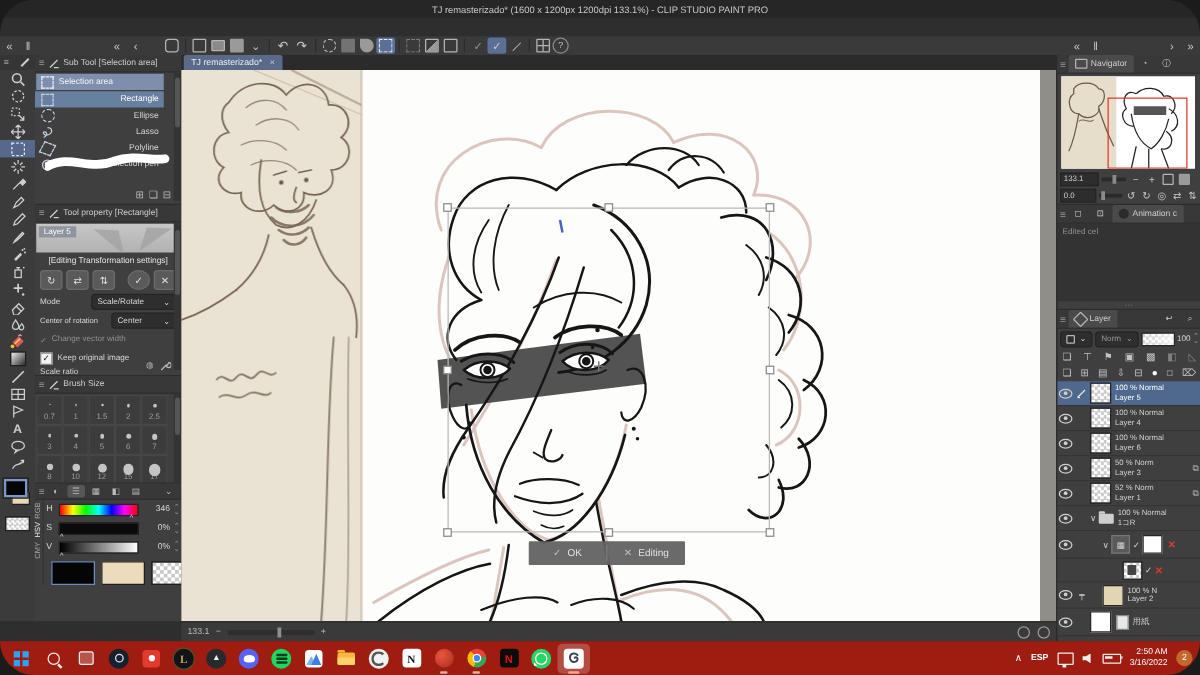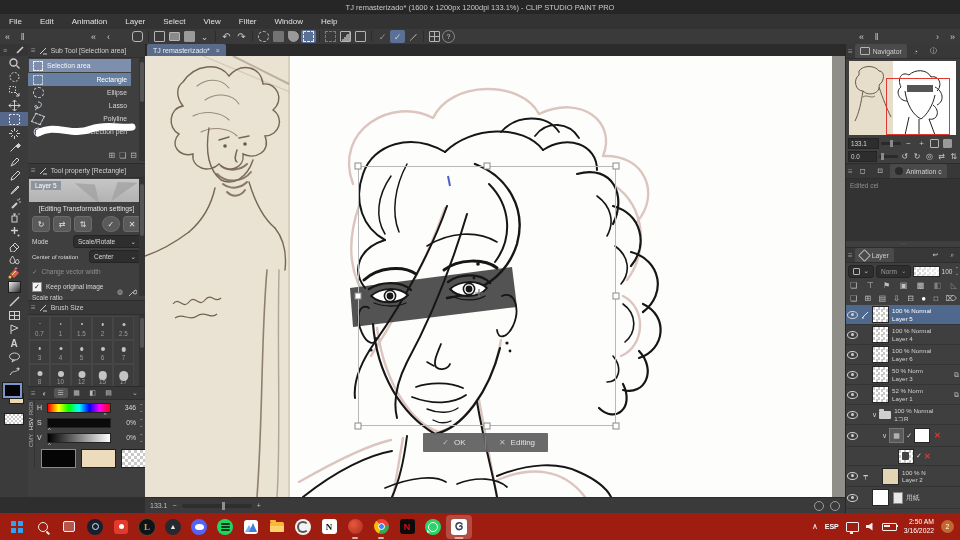--- a/index.html
+++ b/index.html
@@ -1,17 +1,17 @@
 <!DOCTYPE html>
 <html><head>
 <meta charset="utf-8">
 <style>
   html,body{margin:0;padding:0;background:#1b1b1b;}
   #app{position:relative;width:960px;height:540px;overflow:hidden;
-       font-family:"Liberation Sans",sans-serif;color:#d8d8d8;background:#2e2e2e;
+       font-family:"Liberation Sans",sans-serif;color:#d8d8d8;background:#2e2e2e;border-radius:27px;
        -webkit-font-smoothing:antialiased;}
   .abs{position:absolute;}
   .row{display:flex;align-items:center;}
 
   
   #titlebar{left:0;top:0;width:960px;height:14px;background:#262626;
             display:flex;align-items:center;justify-content:center;
             font-size:7.5px;color:#c9c9c9;}
   #menubar{left:0;top:14px;width:960px;height:15px;background:#333;display:flex;align-items:center;
            font-size:8px;color:#e2e2e2;}
@@ -188,31 +188,20 @@
 </style>
 </head>
 <body>
 
 <div id="app">
 
   <div class="abs" id="titlebar">
     <span>TJ remasterizado* (1600 x 1200px 1200dpi 133.1%) - CLIP STUDIO PAINT PRO</span>
   </div>
 
-  <div class="abs" id="menubar">
-    <span class="mi">File</span>
-    <span class="mi">Edit</span>
-    <span class="mi">Animation</span>
-    <span class="mi">Layer</span>
-    <span class="mi">Select</span>
-    <span class="mi">View</span>
-    <span class="mi">Filter</span>
-    <span class="mi">Window</span>
-    <span class="mi">Help</span>
-  </div>
 
   <div class="abs" id="cmdbar">
     <span class="cbtn">«</span>
     <span class="cbtn">‖</span>
     <span style="width:56px"></span>
     <span class="cbtn">«</span>
     <span class="cbtn">‹</span>
     <span style="width:14px"></span>
     <span class="cbtn">
         <span class="cshape" style="border-radius:3px"></span>

